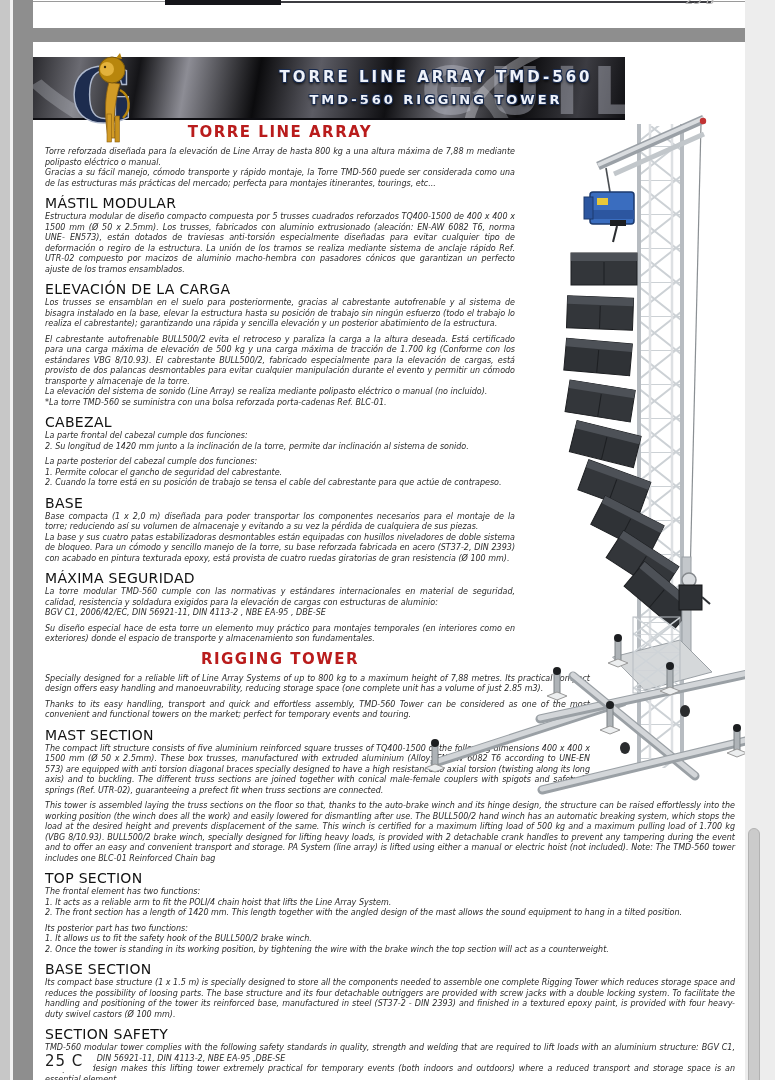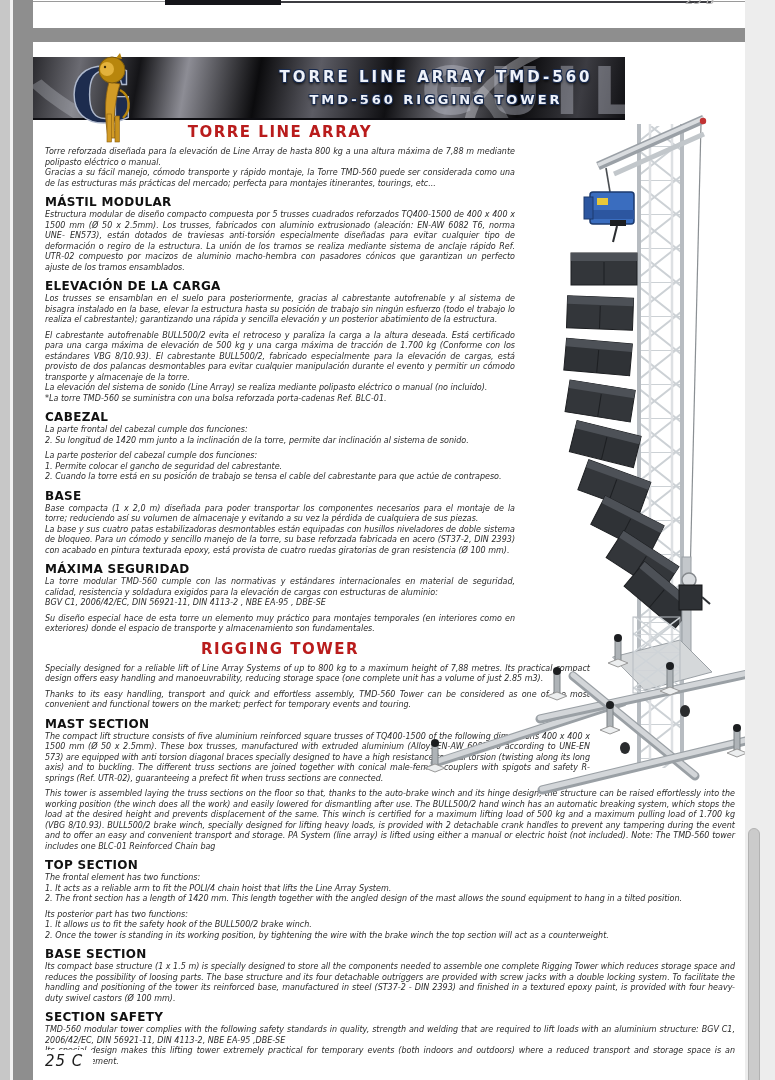--- a/index.html
+++ b/index.html
@@ -38,26 +38,26 @@
   #btitle1{font-size:15px;}
   #btitle2{font-size:13px;}
   #logo{left:38px;top:6px;width:66px;height:104px;z-index:5;}
   
   #content{left:12px;top:79px;width:690px;}
   .col-es{width:470px;}
   .col-en{width:545px;}
   .full{width:690px;}
   h1{font-size:15px;font-weight:800;letter-spacing:1.5px;color:#b91c1c;text-align:center;
      margin:2px 0 6px 0;width:470px;}
-  h2{font-size:12px;font-weight:700;letter-spacing:0.3px;color:#111;margin:6px 0 1px 0;}
+  h2{font-size:14px;font-weight:400;letter-spacing:0.3px;color:#111;margin:6px 0 1px 0;}
   p{font-size:8px;font-style:italic;line-height:10.5px;color:#2a2a2a;margin:0 0 5px 0;
     text-align:justify;}
   p.tight{margin:0;}
   p.gap-top{margin-top:5px;}
-  #footer-num{left:12px;top:1008px;font-style:italic;font-size:15px;color:#1d1d1d;
+  #footer-num{left:12px;top:1008px;font-size:15px;color:#1d1d1d;
     letter-spacing:1px;background:#fff;padding:2px 10px 2px 0;}
   #tower-illu{left:385px;top:70px;width:330px;height:690px;z-index:2;}
 </style>
 </head>
 <body>
 
 <div class="abs" id="gutter-left"></div>
 <div class="abs" id="canvas"></div>
 <div class="abs" id="scroll-gutter"></div>
 <div class="abs" id="scroll-thumb"></div>

